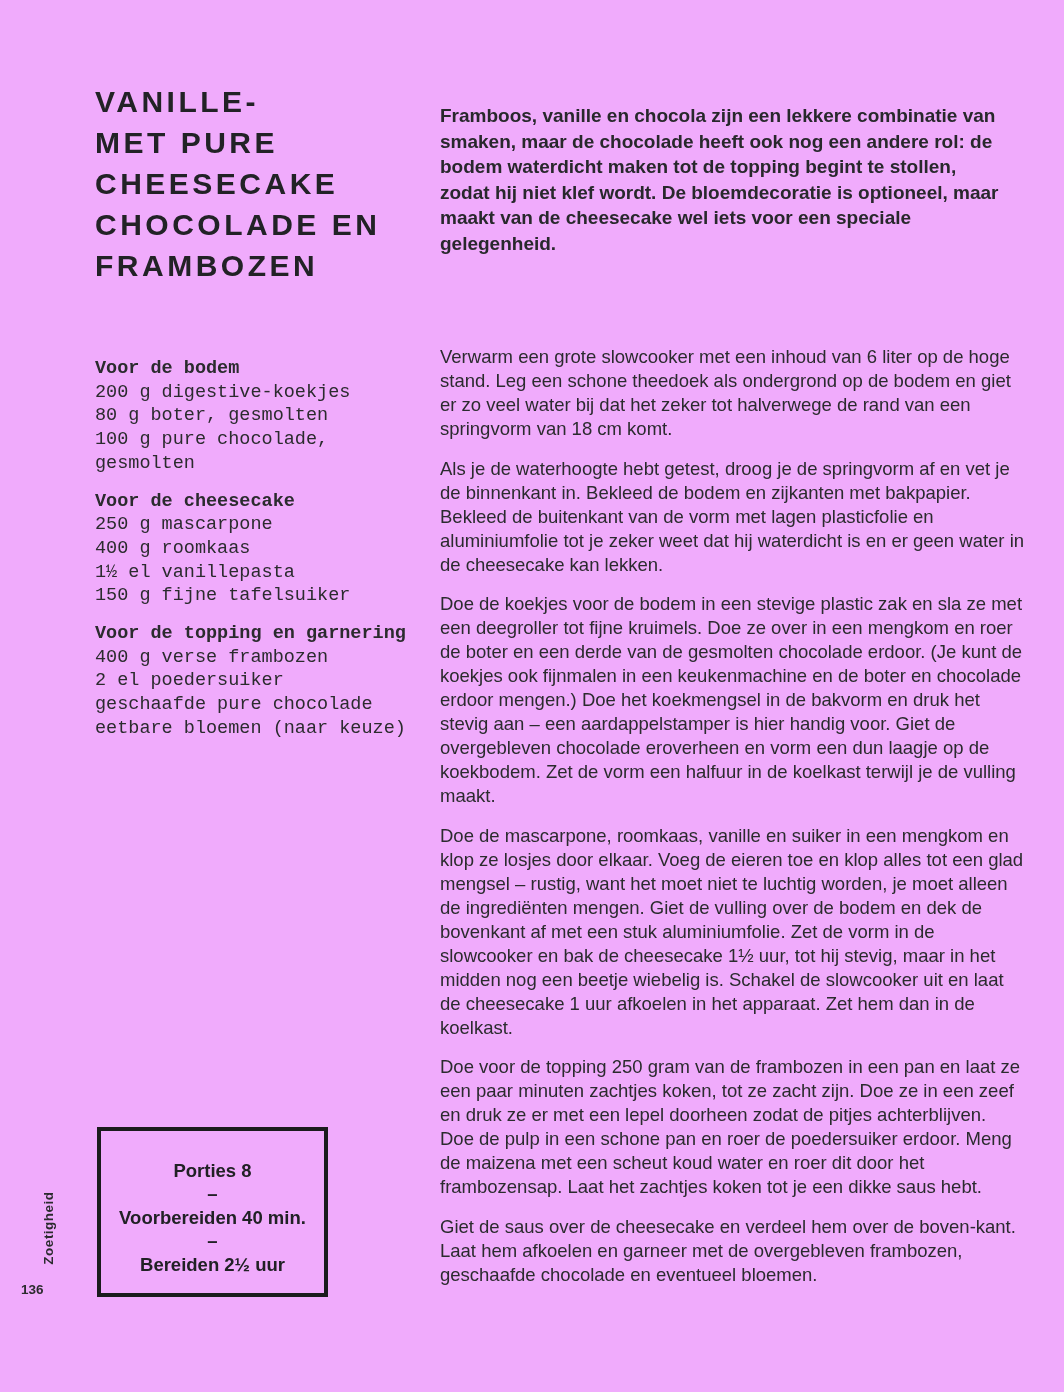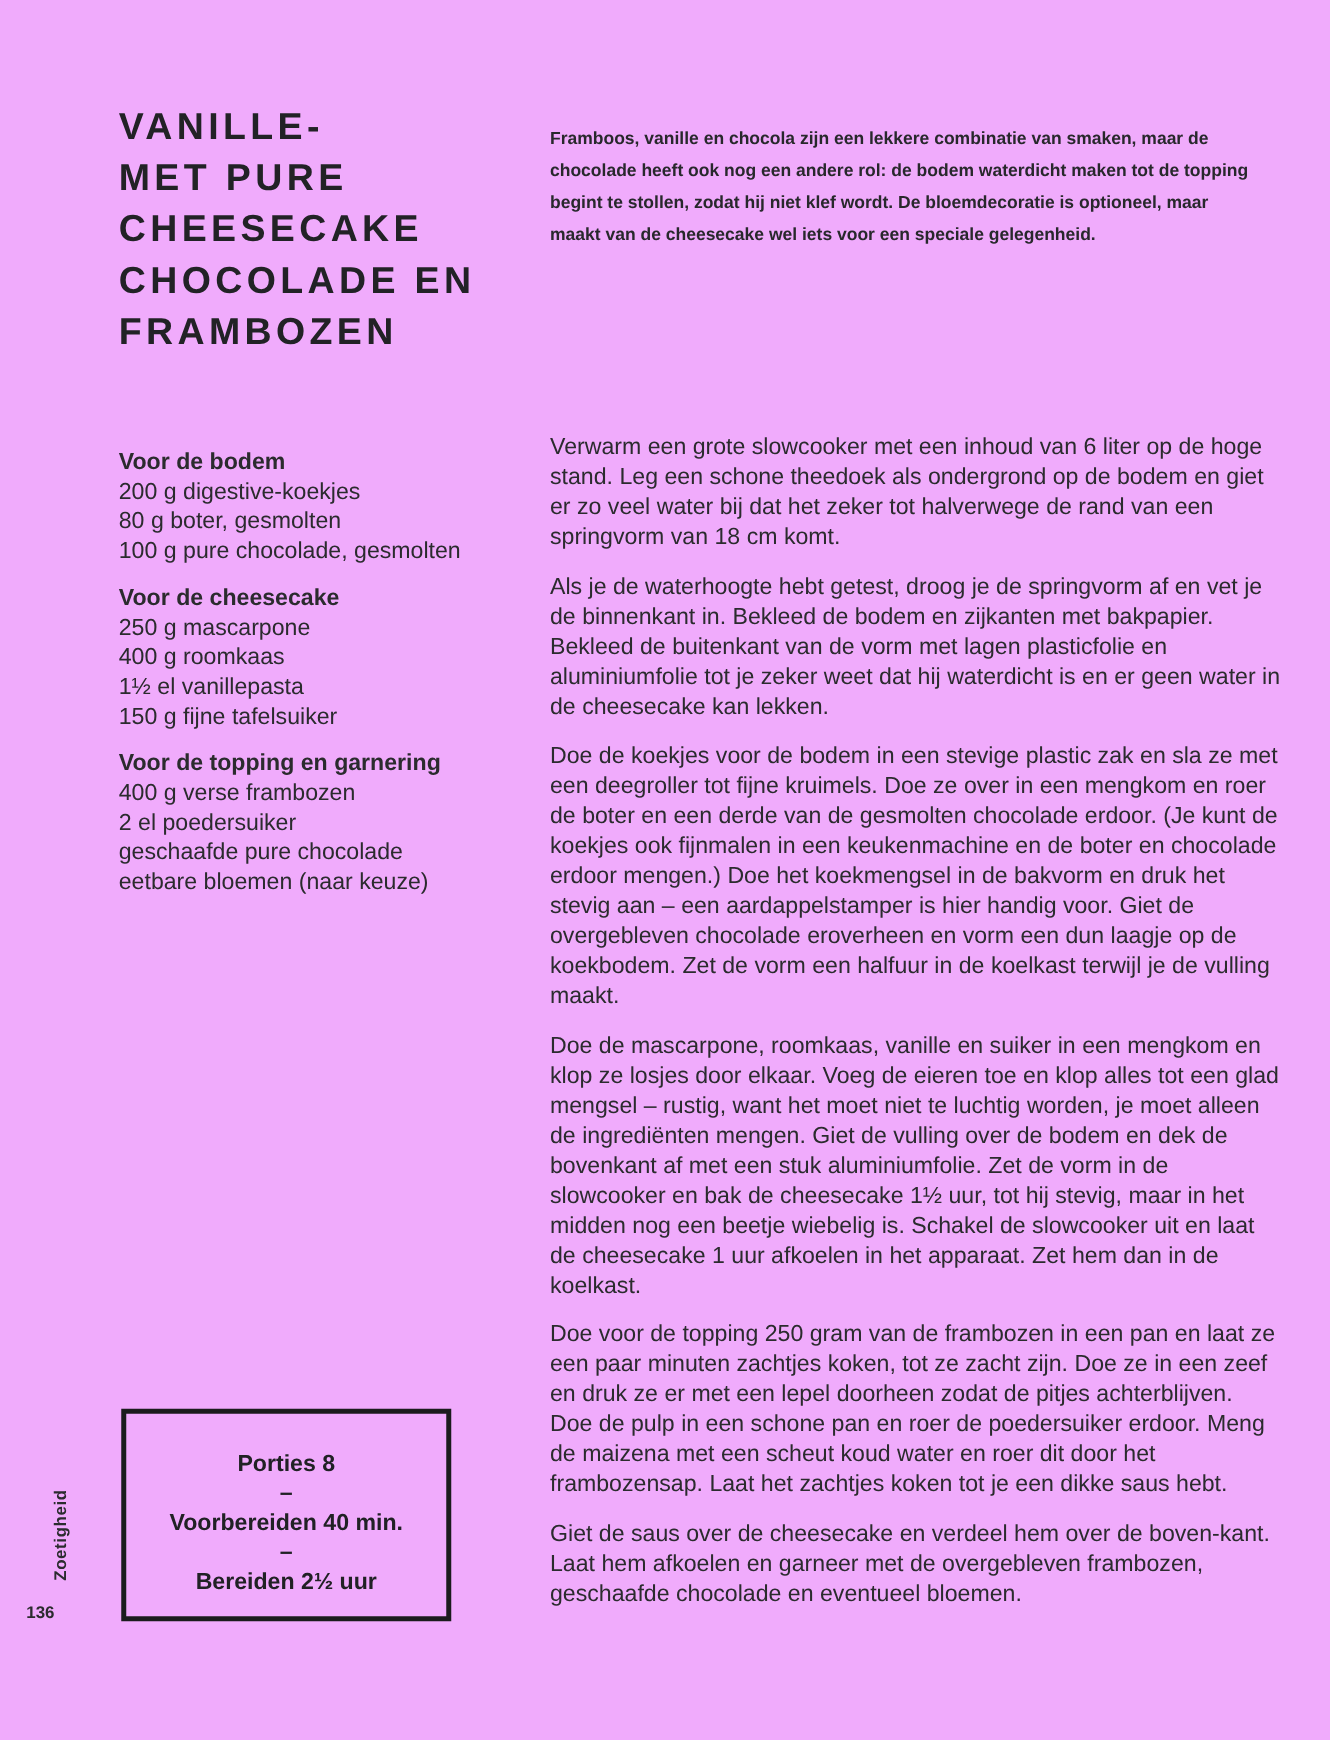--- a/index.html
+++ b/index.html
@@ -28,51 +28,51 @@
     font-weight: 800;
     letter-spacing: 3.5px;
     line-height: 41px;
     color: #222226;
   }
   .intro {
     position: absolute;
     left: 440px;
     top: 84px;
     width: 565px;
-    font-size: 14px;
+    font-size: 19px;
     font-weight: 700;
     line-height: 25.6px;
     color: #28282c;
   }
   .ingredients {
     position: absolute;
     left: 95px;
     top: 357px;
     width: 330px;
     font-size: 18.5px;
     line-height: 23.7px;
   }
-  .ing-section { margin-bottom: 14px; }
+  .ing-section { margin-bottom: 14px; font-family: Liberation Mono, monospace; }
   .ing-heading { font-weight: 700; }
   .method {
     position: absolute;
     left: 440px;
     top: 345px;
     width: 585px;
     font-size: 18.5px;
     line-height: 24px;
   }
   .method p {
     margin: 0 0 15.5px 0;
   }
   .info-box {
     position: absolute;
     left: 97px;
     top: 1127px;
-    width: 264px;
+    width: 231px;
     height: 170px;
     box-sizing: border-box;
     border: 4px solid #1b1b1d;
     text-align: center;
     font-size: 18.5px;
     font-weight: 700;
     padding-top: 28px;
     color: #212125;
   }
   .info-box .line {

